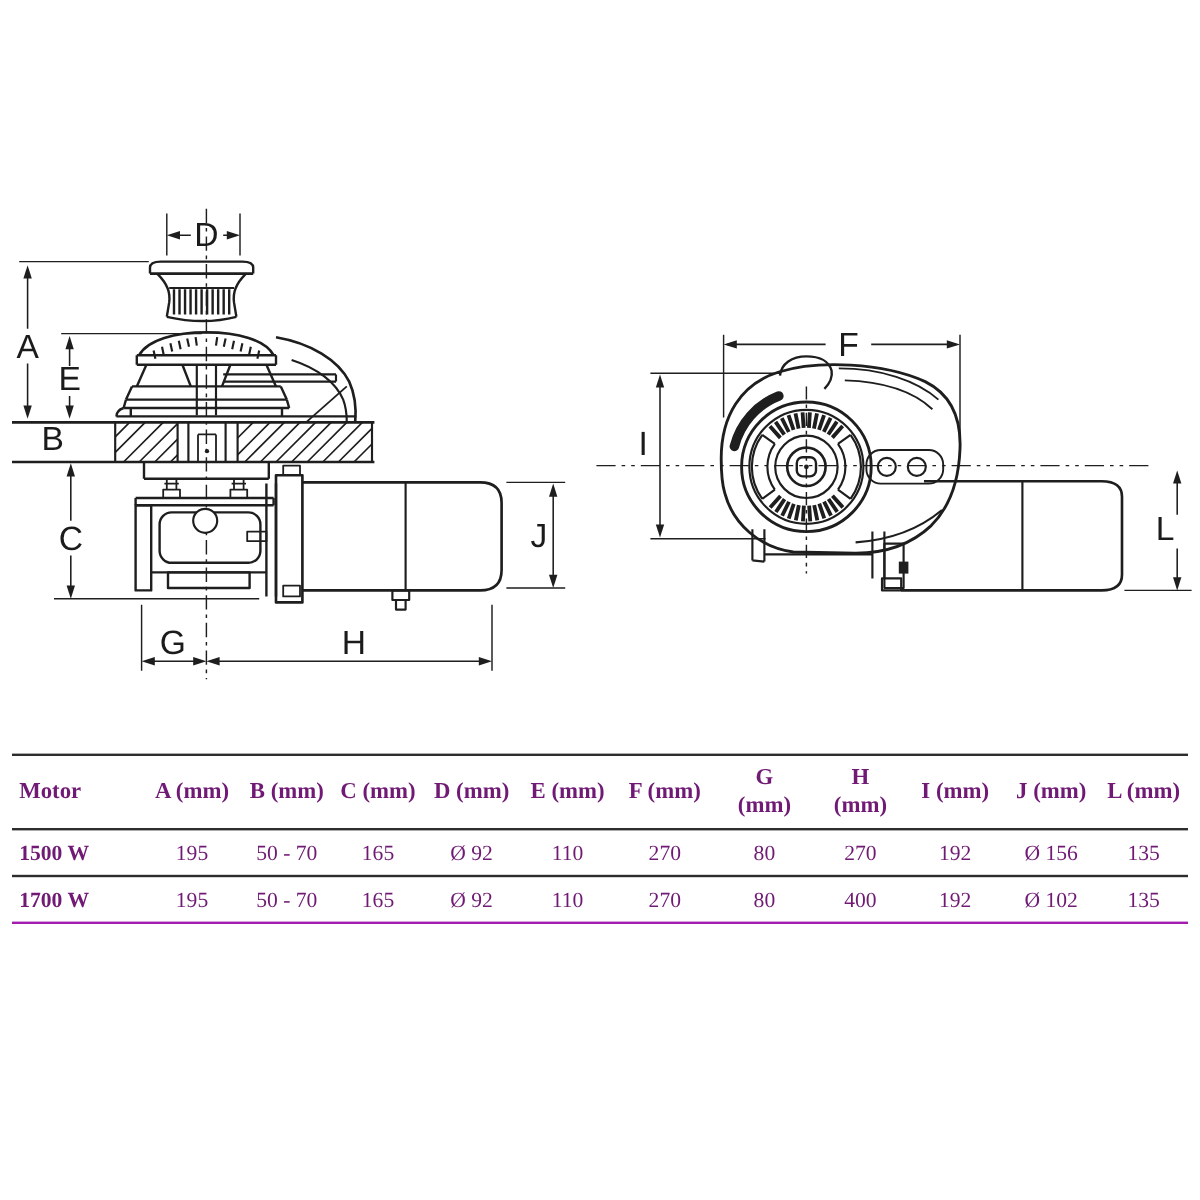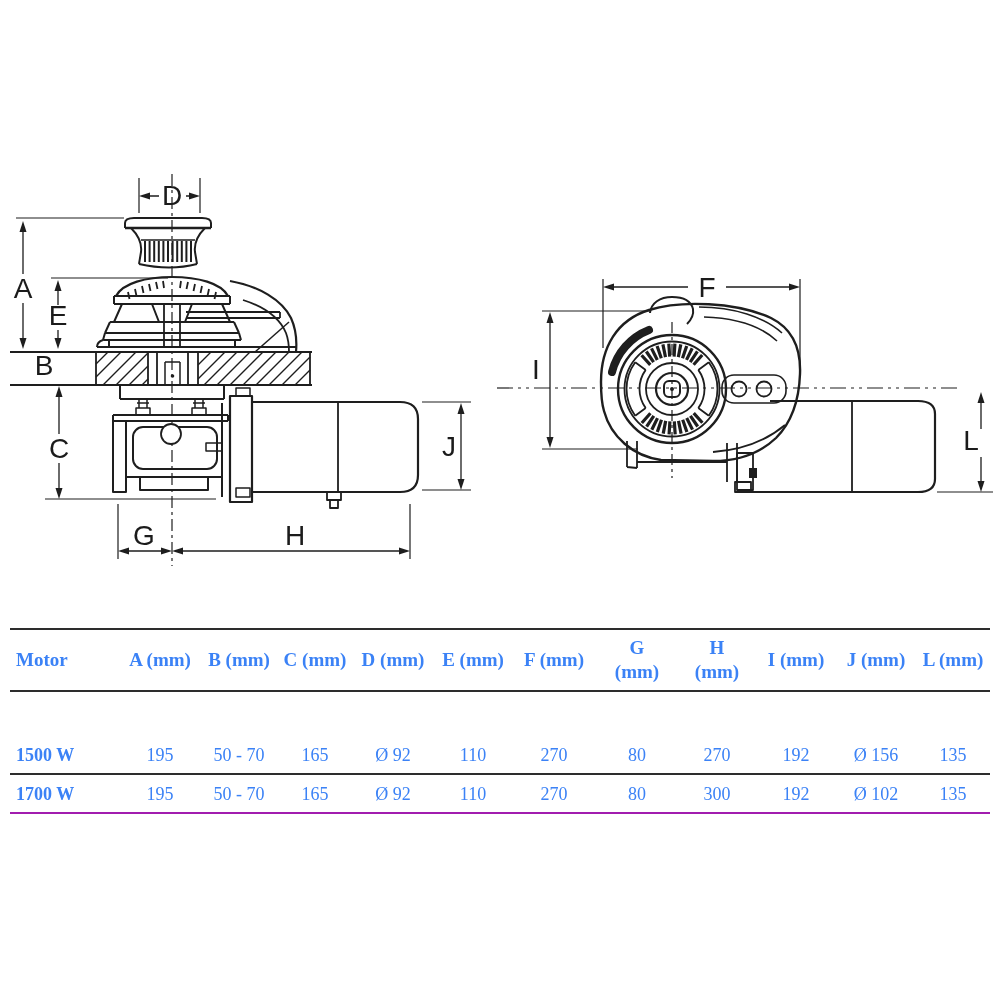--- a/index.html
+++ b/index.html
@@ -2,27 +2,27 @@
 <html><head>
 <meta charset="utf-8">
 <style>
   html,body{margin:0;padding:0;background:#ffffff;}
   #stage{position:relative;width:1000px;height:1000px;background:#fff;overflow:hidden;
          font-family:"Liberation Sans",sans-serif;}
   #drawing{position:absolute;left:0;top:0;}
   .dim-label{font-family:"Liberation Sans","DejaVu Sans",sans-serif;font-size:28px;fill:#1b1b1b;}
   
   #spec-table{position:absolute;left:10px;top:628px;width:980px;
-              font-family:"Liberation Serif","DejaVu Serif",serif;color:#3b82f6;
+              font-family:"Liberation Serif","DejaVu Serif",serif;color:#701a75;
               border-top:2px solid #2d2d2d;}
   .t-row{display:grid;grid-template-columns:110px 80px 78px 74px 82px 78px 84px 82px 78px 80px 80px 74px;
          align-items:center;}
   .t-header{height:60px;border-bottom:2px solid #2d2d2d;font-weight:bold;font-size:19px;}
   .t-data{height:37px;font-size:18px;}
-  .t-data.first{border-bottom:2px solid #2d2d2d;margin-top:44px;}
+  .t-data.first{border-bottom:2px solid #2d2d2d;}
   .t-data.last{border-bottom:2px solid #a21caf;}
   .t-cell{text-align:center;line-height:24px;}
   .t-cell.motor{text-align:left;padding-left:6px;}
   .t-data .t-cell.motor{font-weight:bold;}
   .hl{display:block;}
   .hl:empty{display:none;}
 </style>
 </head>
 <body>
 
@@ -275,20 +275,20 @@
 
   <div class="t-row t-data last">
     <div class="t-cell motor">1700 W</div>
     <div class="t-cell">195</div>
     <div class="t-cell">50 - 70</div>
     <div class="t-cell">165</div>
     <div class="t-cell">Ø 92</div>
     <div class="t-cell">110</div>
     <div class="t-cell">270</div>
     <div class="t-cell">80</div>
-    <div class="t-cell">300</div>
+    <div class="t-cell">400</div>
     <div class="t-cell">192</div>
     <div class="t-cell">Ø 102</div>
     <div class="t-cell">135</div>
   </div>
 </div>
 
 </div>
 
 </body></html>

